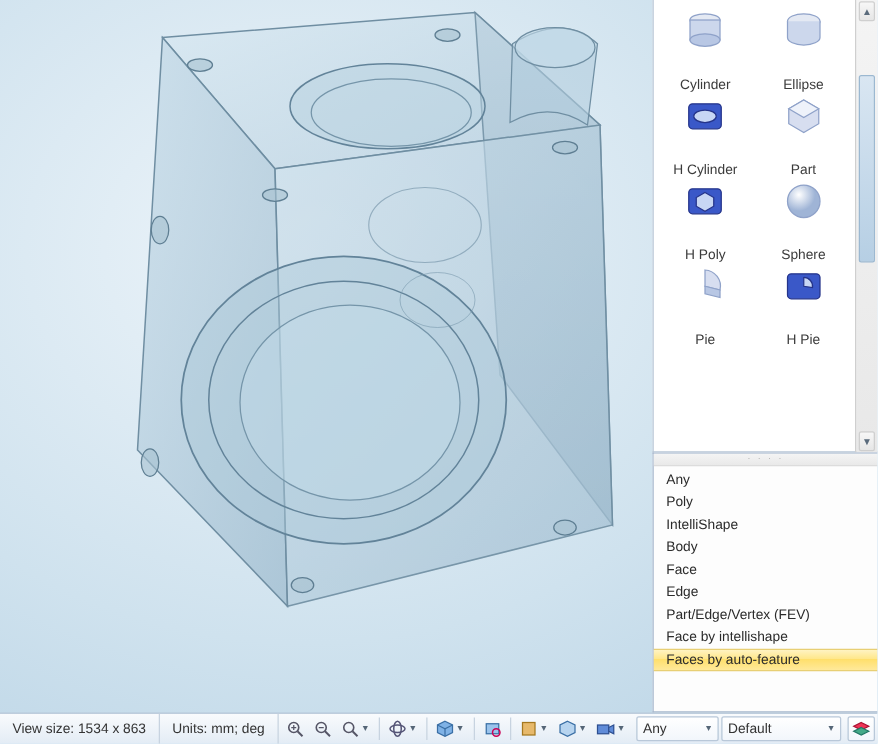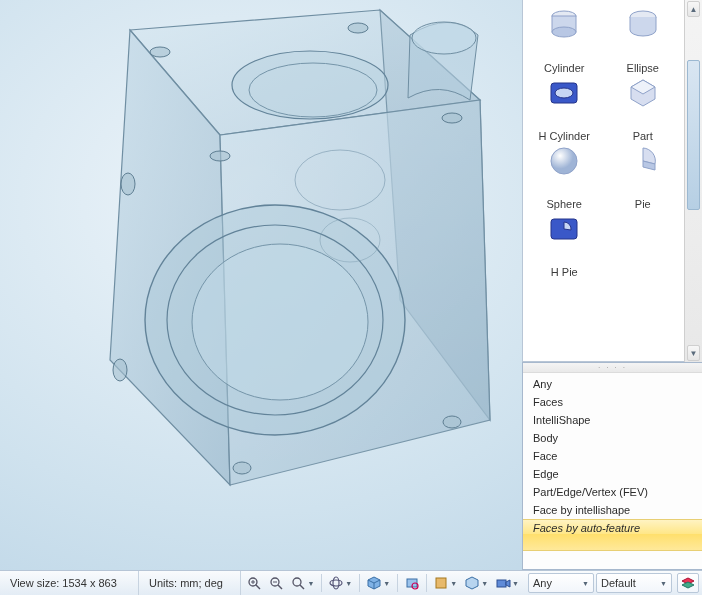--- a/index.html
+++ b/index.html
@@ -48,21 +48,21 @@
     height: 10px; background: linear-gradient(#f4f4f4,#e9e9e9); border-bottom:1px solid #dcdcdc;
     display:flex; align-items:center; justify-content:center; color:#9a9a9a; letter-spacing:2px; font-size:7px;
   }
   .filter-list { padding: 2px 0; }
   .filter-item {
     padding: 3px 10px; color:#2b2b2b; font-size:11px; cursor:pointer; white-space:nowrap;
   }
   .filter-item.selected {
     background: linear-gradient(#fff3c2, #ffe789 45%, #ffdf6b 46%, #ffe99a);
     border-top:1px solid #e8cf74; border-bottom:1px solid #e8cf74;
-    padding-top:2px; padding-bottom:16px;font-style:italic;
+    padding-top:2px; padding-bottom:2px;
   }
 
   
   .statusbar {
     position: absolute; left:0; right:0; bottom:0; height:25px;
     background: linear-gradient(#f9fbfd,#e3ecf5);
     border-top:1px solid #b6c5d6;
     display:flex; align-items:center; font-size:11px; color:#333;
   }
   .status-cell {
@@ -74,21 +74,21 @@
   .tool-btn {
     height:20px; min-width:20px; padding:0 3px; border-radius:3px; display:flex; align-items:center; justify-content:center;
     cursor:pointer;
   }
   .dd-caret { font-size:7px; color:#556677; margin-left:2px; }
   .tool-sep { width:1px; height:18px; background:#c7d3e0; margin:0 2px; }
   .sel-dropdown {
     height:20px; width:66px; background:linear-gradient(#fff,#f2f6fb); border:1px solid #b9c8d9; border-radius:2px;
     display:flex; align-items:center; padding:0 4px; font-size:11px; color:#333; justify-content:space-between;
   }
-  .sel-dropdown.wide { width:76px; }
+  .sel-dropdown.wide { width:96px; }
   .end-btn {
     height:20px; width:22px; background:linear-gradient(#fff,#f2f6fb); border:1px solid #b9c8d9; border-radius:2px;
     display:flex; align-items:center; justify-content:center; margin-left:3px;
   }
 
   
   svg { overflow: visible; }
 </style>
 </head>
 <body>
@@ -182,20 +182,29 @@
     <div class="shape-item">
       <span class="shape-icon">
         <svg width="34" height="34">
             <polygon points="17,4 29,11 29,23 17,30 5,23 5,11" fill="#d7def0" stroke="#8fa2c9"></polygon>
             <polygon points="17,4 29,11 17,18 5,11" fill="#eef2fa" stroke="#8fa2c9"></polygon>
           </svg>
       </span>
       <span class="shape-label">Part</span>
     </div>
 
+    <div class="shape-item">
+      <span class="shape-icon">
+        <svg width="34" height="34">
+            <rect x="4" y="7" width="26" height="20" rx="3" fill="#3a58c8" stroke="#25348a"></rect>
+            <polygon points="17,10 24,14 24,21 17,25 10,21 10,14" fill="#c7d6f4" stroke="#25348a"></polygon>
+          </svg>
+      </span>
+      <span class="shape-label">H Poly</span>
+    </div>
 
     <div class="shape-item">
       <span class="shape-icon">
         <svg width="34" height="34">
             <defs>
               <radialGradient id="sg" cx="35%" cy="30%">
                 <stop offset="0%" stop-color="#fff"></stop>
                 <stop offset="100%" stop-color="#9fb4d6"></stop>
               </radialGradient>
             </defs>
@@ -233,21 +242,21 @@
     <div class="scroll-arrow bot">▼</div>
   </div>
 </div>
 
 <div class="filter-popup">
   <div class="grip">
       <span>· · · ·</span>
     </div>
   <div class="filter-list">
     <div class="filter-item">Any</div>
-    <div class="filter-item">Faces</div>
+    <div class="filter-item">Poly</div>
     <div class="filter-item">IntelliShape</div>
     <div class="filter-item">Body</div>
     <div class="filter-item">Face</div>
     <div class="filter-item">Edge</div>
     <div class="filter-item">Part/Edge/Vertex (FEV)</div>
     <div class="filter-item">Face by intellishape</div>
     <div class="filter-item selected">Faces by auto-feature</div>
   </div>
 </div>
 

